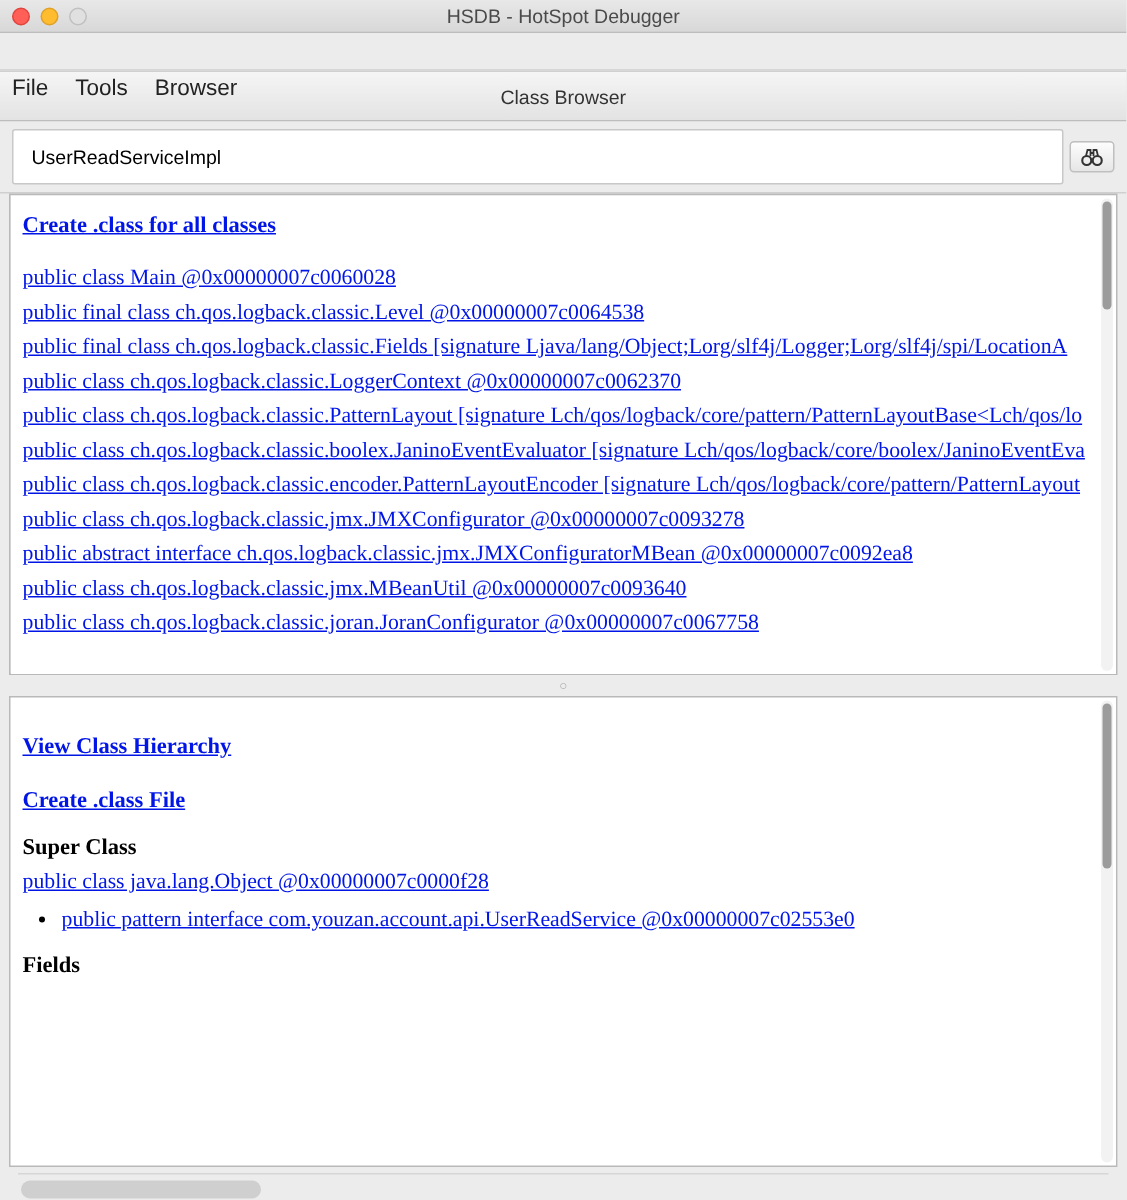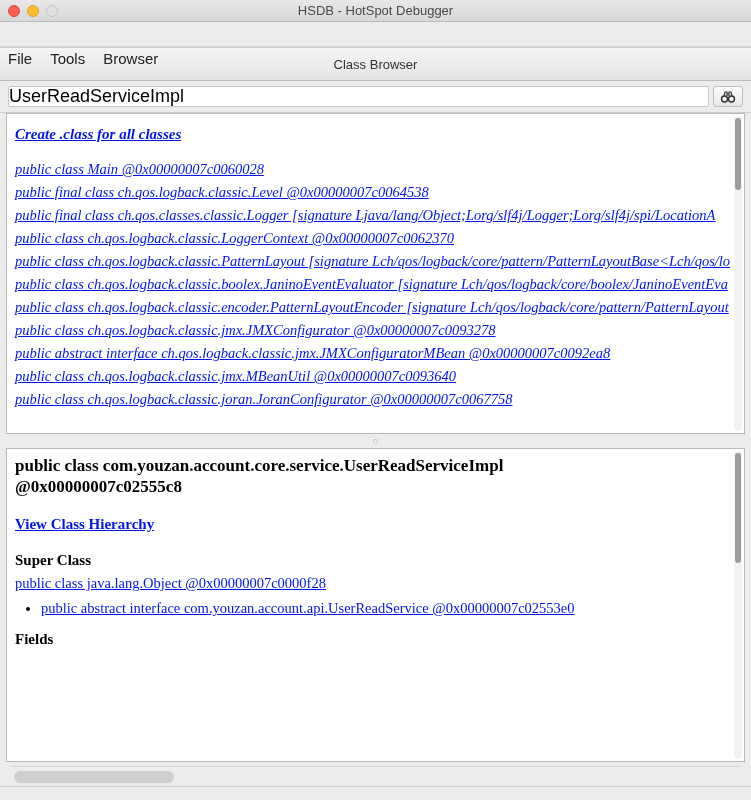--- a/index.html
+++ b/index.html
@@ -61,25 +61,25 @@
   .toolbar {
     display: flex;
     align-items: center;
     padding: 5px 8px;
     gap: 4px;
     background: #ececec;
     border-bottom: 1px solid #cfcfcf;
   }
   .search-input {
     flex: 1;
-    height: 21px;
+    height: 37px;
     border: 1px solid #c8c8c8;
     background: #fff;
-    padding: 2px 0;
-    font-size: 18px;
+    padding: 2px 12px;
+    font-size: 13px;
     border-radius: 2px;
   }
   .search-btn {
     width: 30px; height: 21px;
     background: linear-gradient(#fdfdfd,#e6e6e6);
     border: 1px solid #bfbfbf;
     border-radius: 3px;
     display: flex; align-items:center; justify-content:center;
     font-size: 12px;
   }
@@ -89,21 +89,21 @@
     flex-direction: column;
     padding: 0 6px;
     gap: 4px;
   }
   .pane {
     border: 1px solid #b9b9b9;
     background: #fff;
     overflow: auto;
     position: relative;
   }
-  .pane-top { flex: 1.02; font-style: italic; }
+  .pane-top { flex: 1.02; }
   .pane-bottom { flex: 1; }
   .pane-content {
     padding: 6px 8px 10px 8px;
     width: 1000px;
     font-family: "Times New Roman", Times, serif;
   }
   a.classlink {
     color: #0015e6;
     text-decoration: underline;
     font-size: 14.5px;
@@ -198,50 +198,47 @@
 
 <div class="panes">
   <div class="pane pane-top">
     <div class="scroll-ghost top"></div>
     <div class="pane-content">
       <div class="list-row"><a href="#" class="actionlink">Create .class for all classes</a></div>
       <div style="height:6px"></div>
       <div id="class-list">
           <div class="list-row"><a href="#" class="classlink">public class Main @0x00000007c0060028</a></div>
           <div class="list-row"><a href="#" class="classlink">public final class ch.qos.logback.classic.Level @0x00000007c0064538</a></div>
-          <div class="list-row"><a href="#" class="classlink">public final class ch.qos.classes.classic.Logger [signature Ljava/lang/Object;Lorg/slf4j/Logger;Lorg/slf4j/spi/LocationA</a></div>
+          <div class="list-row"><a href="#" class="classlink">public final class ch.qos.logback.classic.Fields [signature Ljava/lang/Object;Lorg/slf4j/Logger;Lorg/slf4j/spi/LocationA</a></div>
           <div class="list-row"><a href="#" class="classlink">public class ch.qos.logback.classic.LoggerContext @0x00000007c0062370</a></div>
           <div class="list-row"><a href="#" class="classlink">public class ch.qos.logback.classic.PatternLayout [signature Lch/qos/logback/core/pattern/PatternLayoutBase&lt;Lch/qos/lo</a></div>
           <div class="list-row"><a href="#" class="classlink">public class ch.qos.logback.classic.boolex.JaninoEventEvaluator [signature Lch/qos/logback/core/boolex/JaninoEventEva</a></div>
           <div class="list-row"><a href="#" class="classlink">public class ch.qos.logback.classic.encoder.PatternLayoutEncoder [signature Lch/qos/logback/core/pattern/PatternLayout</a></div>
           <div class="list-row"><a href="#" class="classlink">public class ch.qos.logback.classic.jmx.JMXConfigurator @0x00000007c0093278</a></div>
           <div class="list-row"><a href="#" class="classlink">public abstract interface ch.qos.logback.classic.jmx.JMXConfiguratorMBean @0x00000007c0092ea8</a></div>
           <div class="list-row"><a href="#" class="classlink">public class ch.qos.logback.classic.jmx.MBeanUtil @0x00000007c0093640</a></div>
           <div class="list-row"><a href="#" class="classlink">public class ch.qos.logback.classic.joran.JoranConfigurator @0x00000007c0067758</a></div>
         </div>
     </div>
   </div>
 
   <div class="divider">○</div>
 
   <div class="pane pane-bottom">
     <div class="scroll-ghost bottom"></div>
     <div class="pane-content">
-      <div class="detail-heading">
-        <span>public class com.youzan.account.core.service.UserReadServiceImpl</span><br>
-        <span>@0x00000007c02555c8</span>
-      </div>
       <div style="margin:19px 0"><a href="#" class="actionlink">View Class Hierarchy</a></div>
+      <div style="margin:12px 0"><a href="#" class="actionlink">Create .class File</a></div>
 
       <div class="section-label">Super Class</div>
       <div><a href="#" class="classlink">public class java.lang.Object @0x00000007c0000f28</a></div>
 
       <ul class="iface">
         <li>
-          <a href="#" class="classlink">public abstract interface com.youzan.account.api.UserReadService @0x00000007c02553e0</a>
+          <a href="#" class="classlink">public pattern interface com.youzan.account.api.UserReadService @0x00000007c02553e0</a>
         </li>
       </ul>
 
       <div class="section-label">Fields</div>
     </div>
   </div>
 
   <div class="bottom-track">
       <div class="thumb"></div>
     </div>

